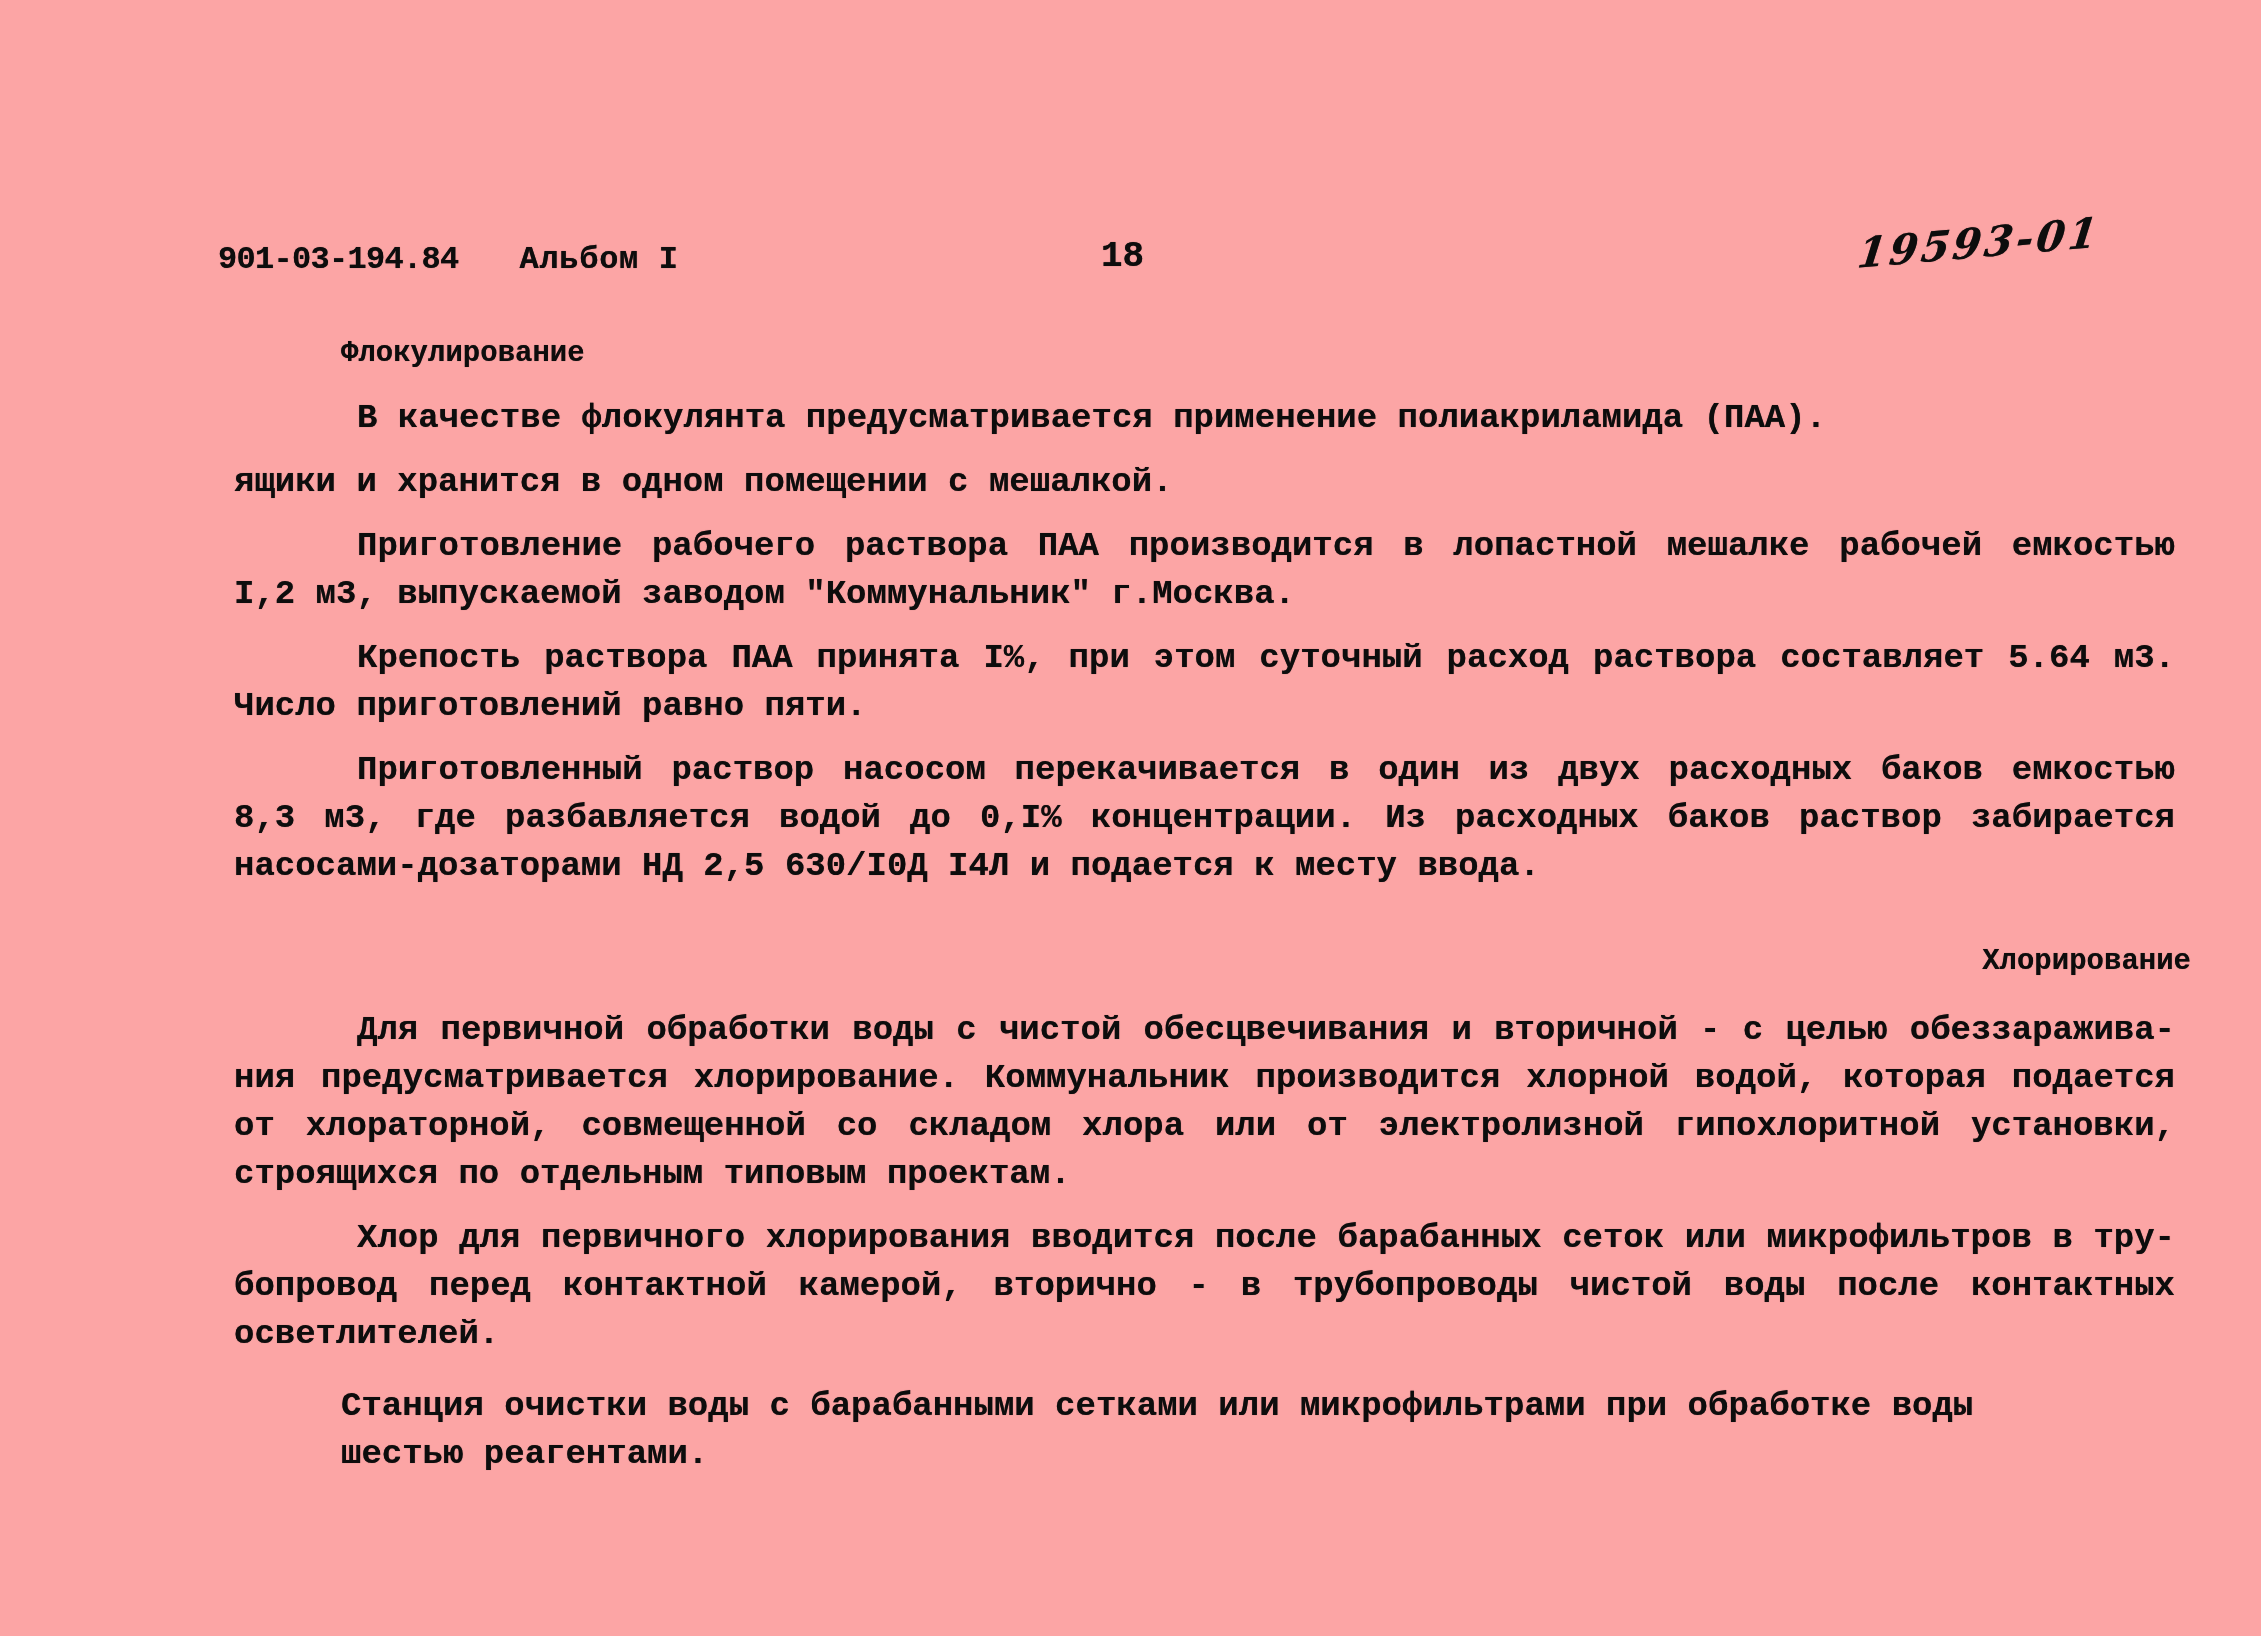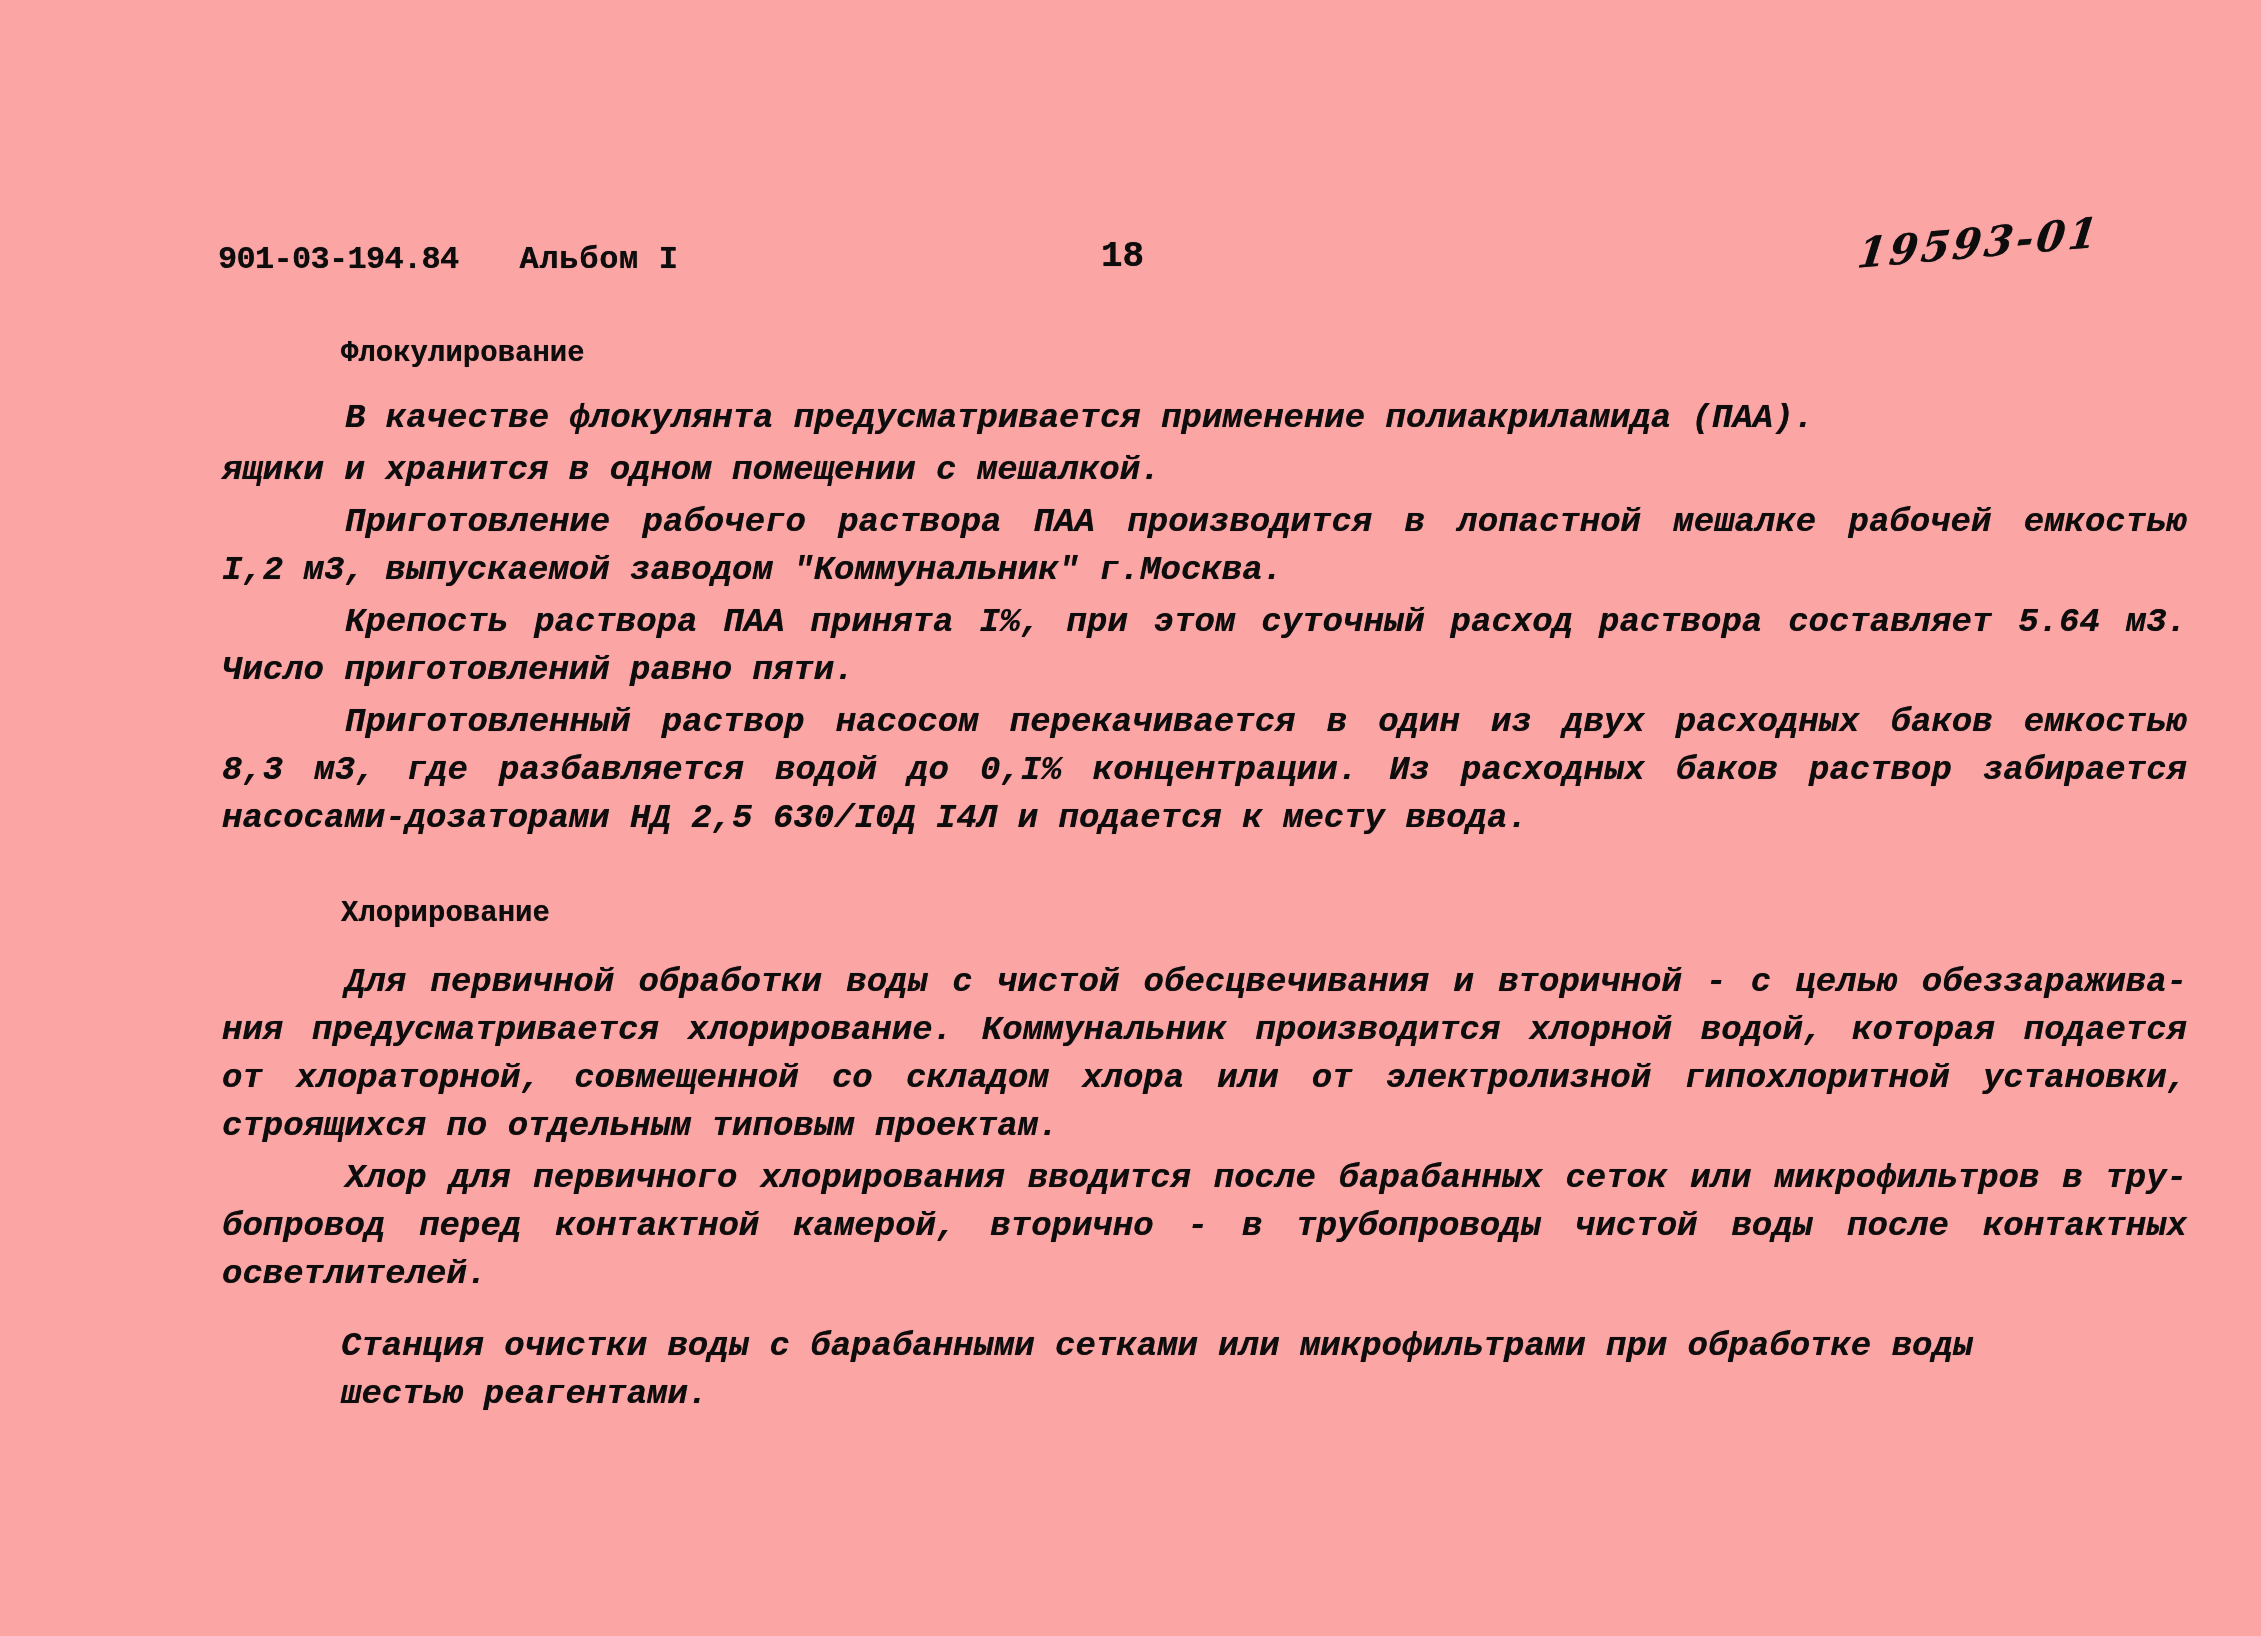--- a/index.html
+++ b/index.html
@@ -42,22 +42,22 @@
   
   .body-column{
     position:absolute;left:218px;top:330px;width:1973px;
     font-size:34px;line-height:48px;font-weight:700;
     text-shadow:0 0 0.7px rgba(0,0,0,.65);
   }
   .section-heading{
     margin:0 0 16px 123px;
     font-size:29px;font-weight:700;
   }
-  .section-heading.second{margin-top:48px;margin-bottom:20px;}
-  .para{margin:4px;font-style:italic;}
+  .section-heading.second{margin-top:48px;margin-bottom:20px;text-align:right;}
+  .para{margin:16px;}
   .line{white-space:normal;}
   .line.indent{text-indent:123px;}
   .line.justify{text-align:justify;text-align-last:justify;}
   .para.block-indent{margin-left:123px;margin-top:24px;}
 </style>
 </head>
 <body>
 
 <div class="page">
 

